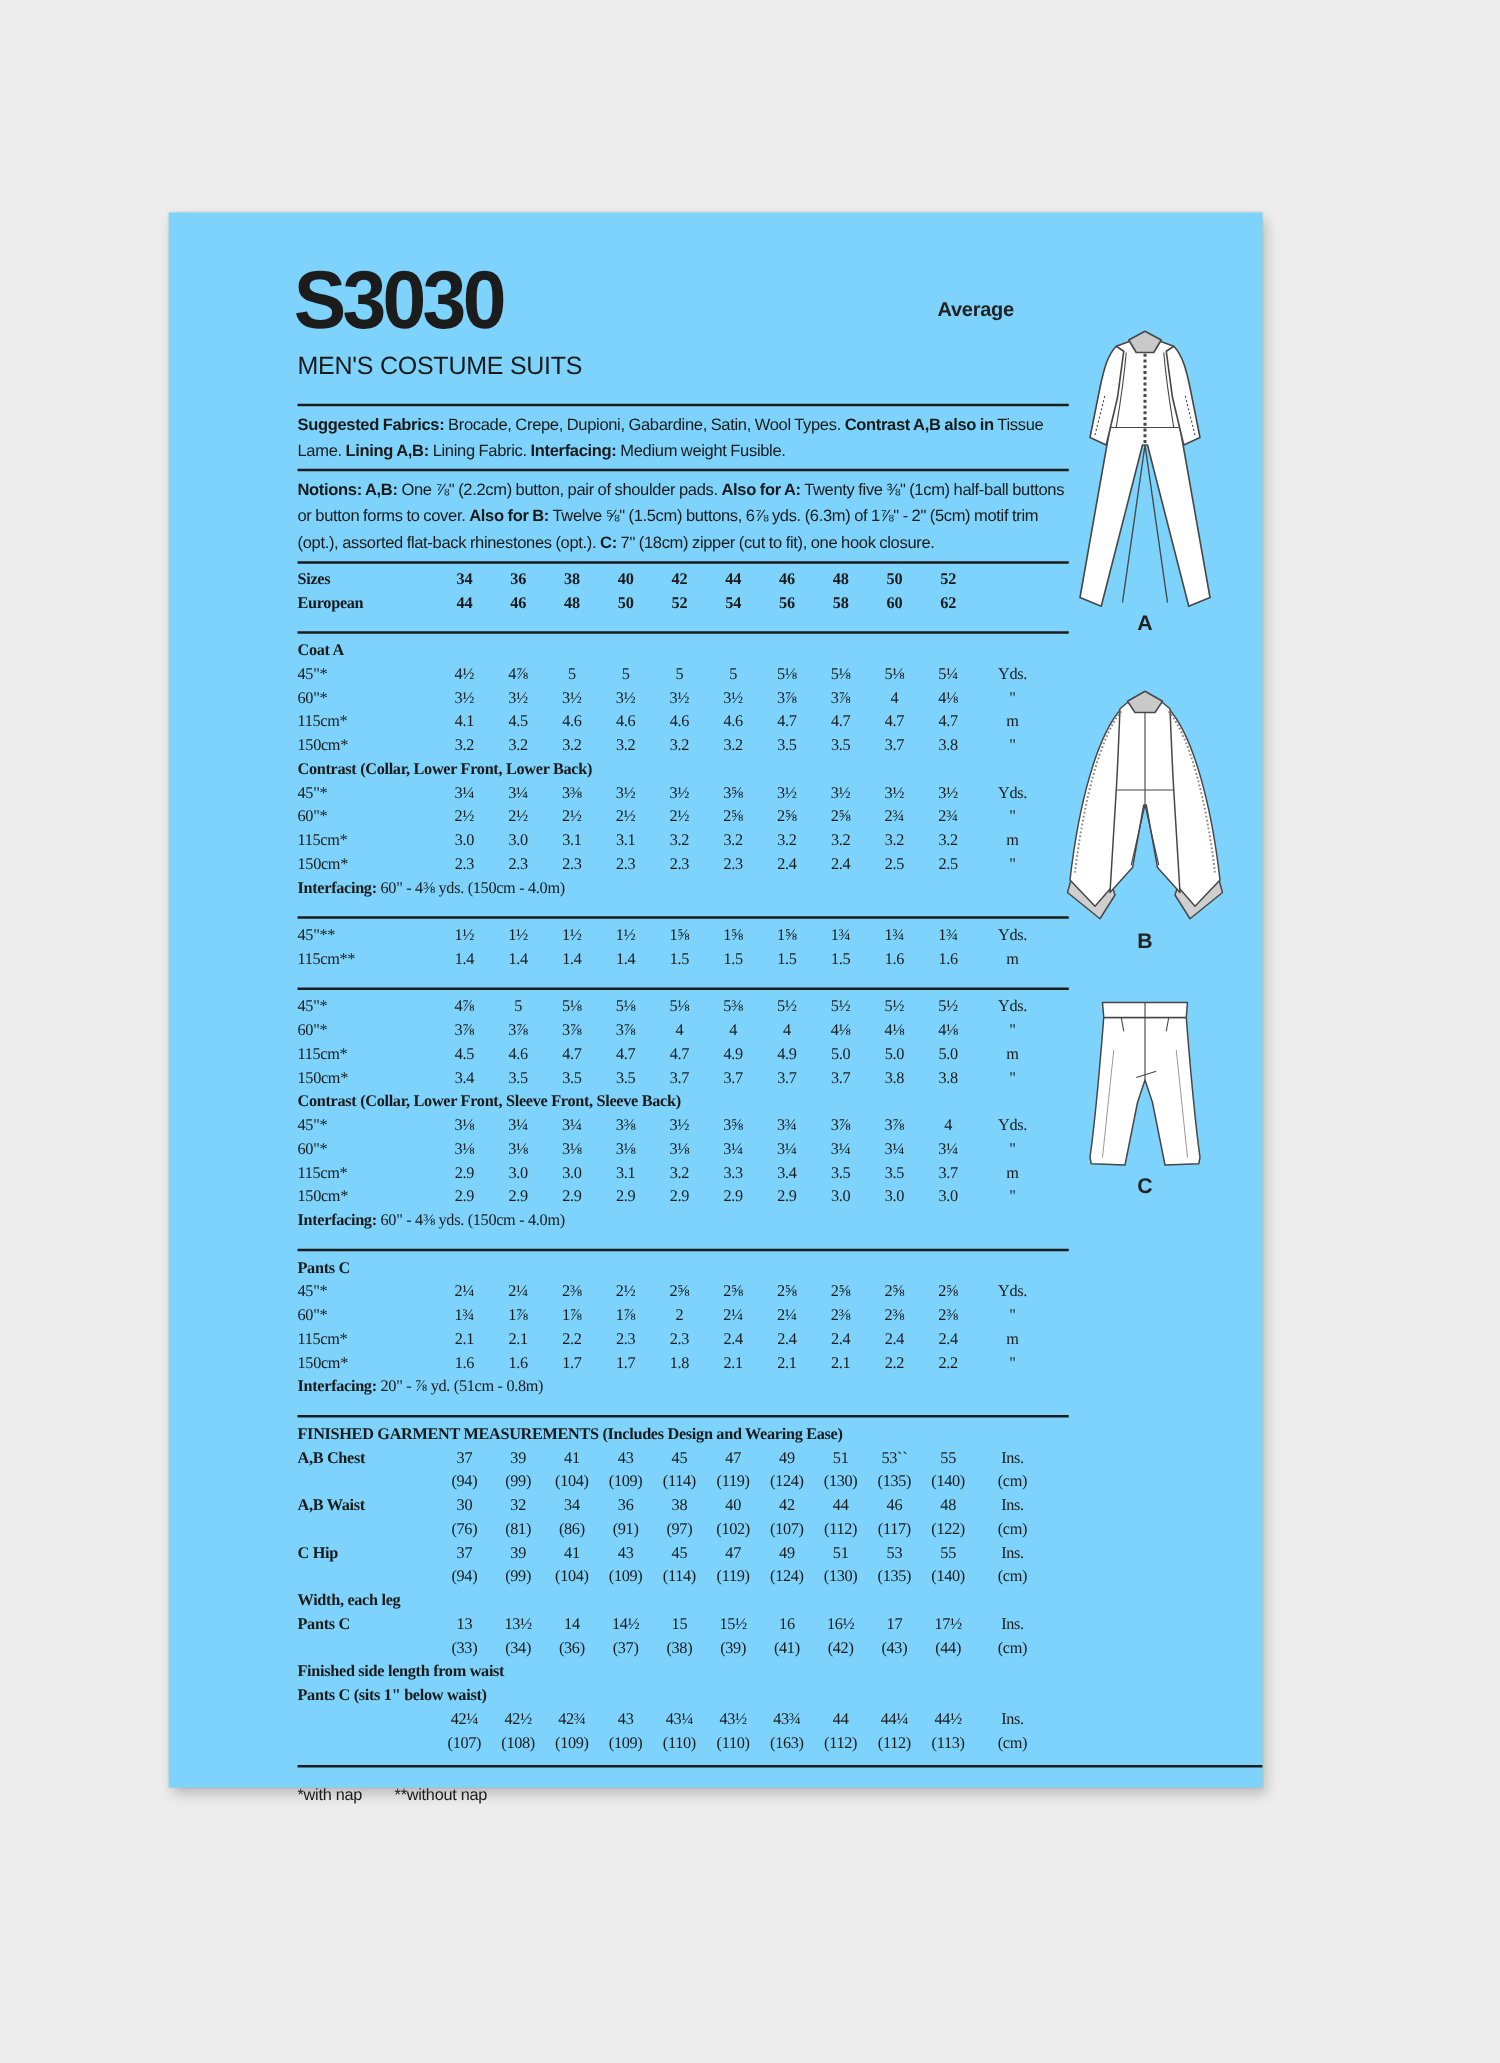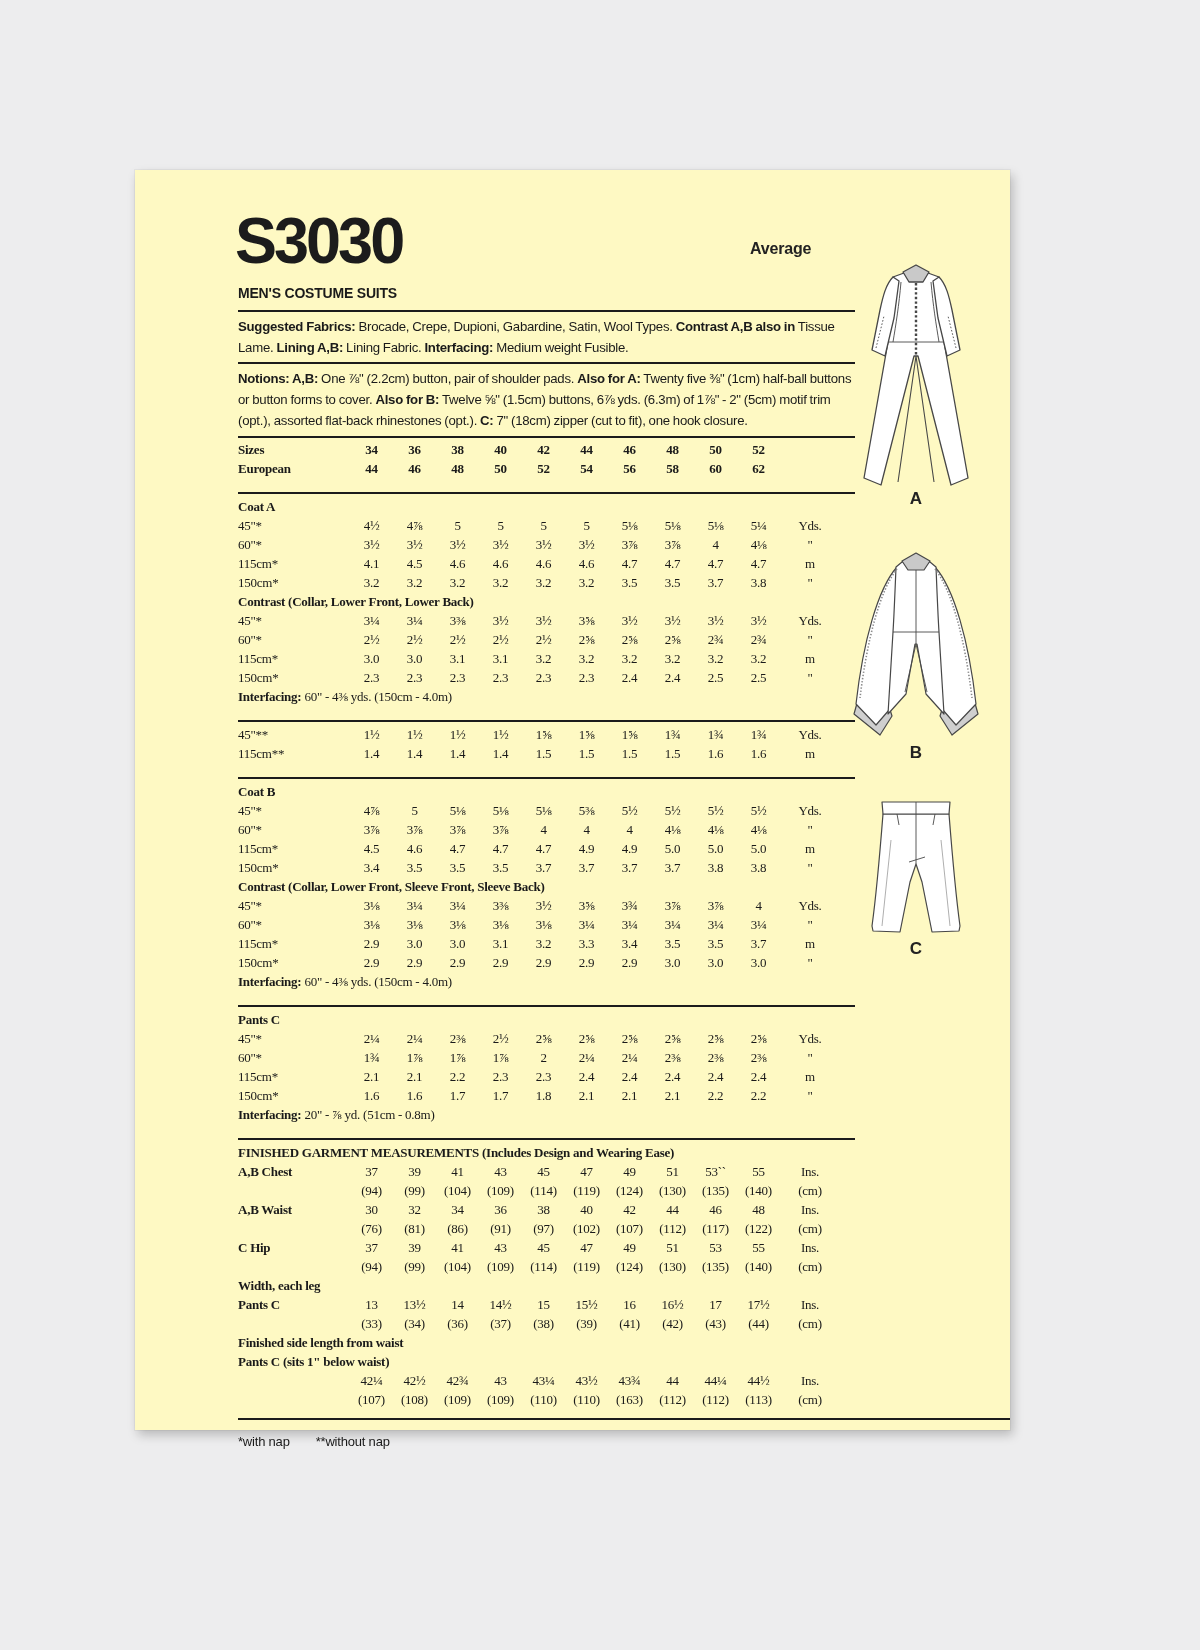--- a/index.html
+++ b/index.html
@@ -6,38 +6,38 @@
   body{
     width:1200px;height:1650px;
     background:#ededee;
     font-family:"Liberation Sans", sans-serif;
     position:relative;
     color:#1a1a1a;
     -webkit-font-smoothing:antialiased;
   }
   .sheet{
     position:absolute;left:135px;top:170px;width:875px;height:1260px;
-    background:#fef9c3;
+    background:#7dd3fc;
     box-shadow:3px 5px 10px rgba(0,0,0,.22), 0 0 0 1px #e3e3e3;
   }
   .main{
     position:absolute;left:103px;top:0;width:617px;
   }
   .pattern-number{
     font-size:63px;font-weight:bold;letter-spacing:-3px;line-height:1;
     margin:38px 0 14px -3px;color:#1c1c1c;
     transform:scaleY(1.04);transform-origin:left top;
   }
   .average{
     position:absolute;left:512px;top:70px;width:105px;
     font-size:16px;font-weight:bold;color:#222;letter-spacing:-0.2px;
   }
   .heading{
-    font-size:14px;font-weight:bold;line-height:16px;
-    padding-bottom:9px;border-bottom:2px solid #1c1c1c;
+    font-size:20px;font-weight:normal;line-height:16px;
+    padding-bottom:22px;border-bottom:2px solid #1c1c1c;
     letter-spacing:-0.2px;
   }
   .para{
     margin:0;padding:4px 0 4px 0;
     font-size:13.2px;line-height:21px;letter-spacing:-0.25px;word-spacing:-0.4px;
   }
   .para.ruled{border-bottom:2px solid #1c1c1c;}
   .bold{font-weight:bold;}
   
   .ytable{
@@ -255,23 +255,20 @@
           <div class="cell val">1.4</div>
           <div class="cell val">1.4</div>
           <div class="cell val">1.4</div>
           <div class="cell val">1.5</div>
           <div class="cell val">1.5</div>
           <div class="cell val">1.5</div>
           <div class="cell val">1.5</div>
           <div class="cell val">1.6</div>
           <div class="cell val">1.6</div>
           <div class="cell unit">m</div>
-        </div>
-        <div class="trow section">
-          <div class="cell section-cell">Coat B</div>
         </div>
         <div class="trow data">
           <div class="cell label">45"*</div>
           <div class="cell val">4⅞</div>
           <div class="cell val">5</div>
           <div class="cell val">5⅛</div>
           <div class="cell val">5⅛</div>
           <div class="cell val">5⅛</div>
           <div class="cell val">5⅜</div>
           <div class="cell val">5½</div>

